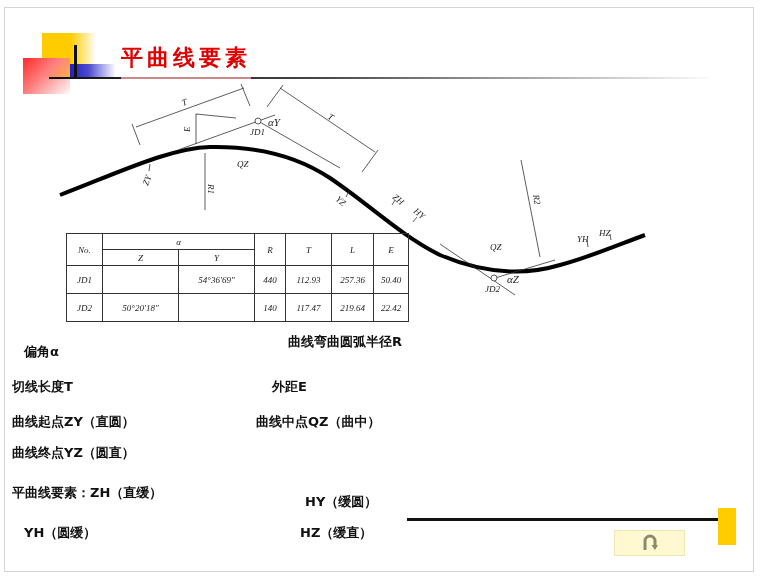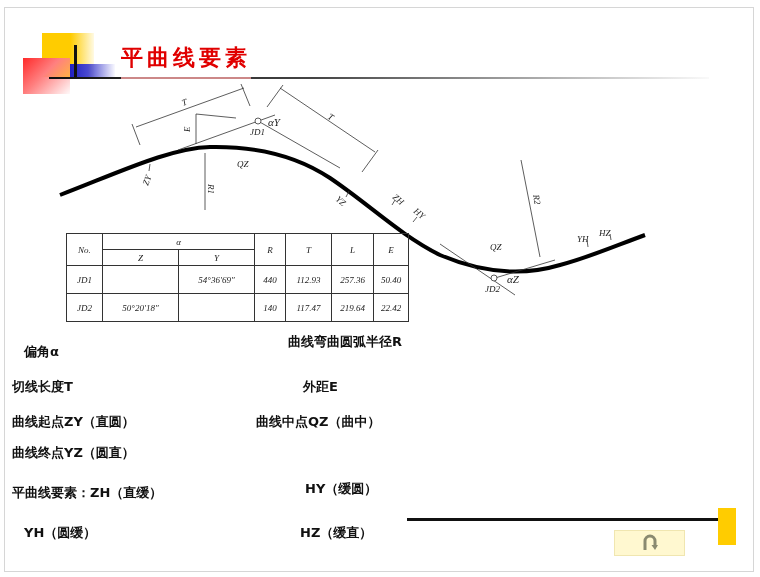--- a/index.html
+++ b/index.html
@@ -118,26 +118,26 @@
     <td>117.47</td>
     <td>219.64</td>
     <td>22.42</td>
   </tr>
 </tbody>
   </table>
 
 <div class="txt" style="left:24px;top:343px">偏角α</div>
 <div class="txt" style="left:288px;top:333px">曲线弯曲圆弧半径R</div>
 <div class="txt" style="left:12px;top:378px">切线长度T</div>
-<div class="txt" style="left:303px;top:378px">外距E</div>
+<div class="txt" style="left:272px;top:378px">外距E</div>
 <div class="txt" style="left:12px;top:413px">曲线起点ZY（直圆）</div>
 <div class="txt" style="left:256px;top:413px">曲线中点QZ（曲中）</div>
 <div class="txt" style="left:12px;top:444px">曲线终点YZ（圆直）</div>
 <div class="txt" style="left:12px;top:484px">平曲线要素：ZH（直缓）</div>
-<div class="txt" style="left:305px;top:480px">HY（缓圆）</div>
+<div class="txt" style="left:305px;top:493px">HY（缓圆）</div>
 <div class="txt" style="left:24px;top:524px">YH（圆缓）</div>
 <div class="txt" style="left:300px;top:524px">HZ（缓直）</div>
 
 <div class="bottom-rule"></div>
 <div class="yellow-tab"></div>
 <div class="return-btn">
   <svg width="16" height="18" viewBox="0 0 16 18">
     <path d="M3,16 L3,7 A5,5 0 0 1 13,7 L13,12" stroke="#8a8a70" stroke-width="3" fill="none"></path>
     <path d="M9.5,11 L13,16 L16,11 Z" fill="#8a8a70"></path>
   </svg>

